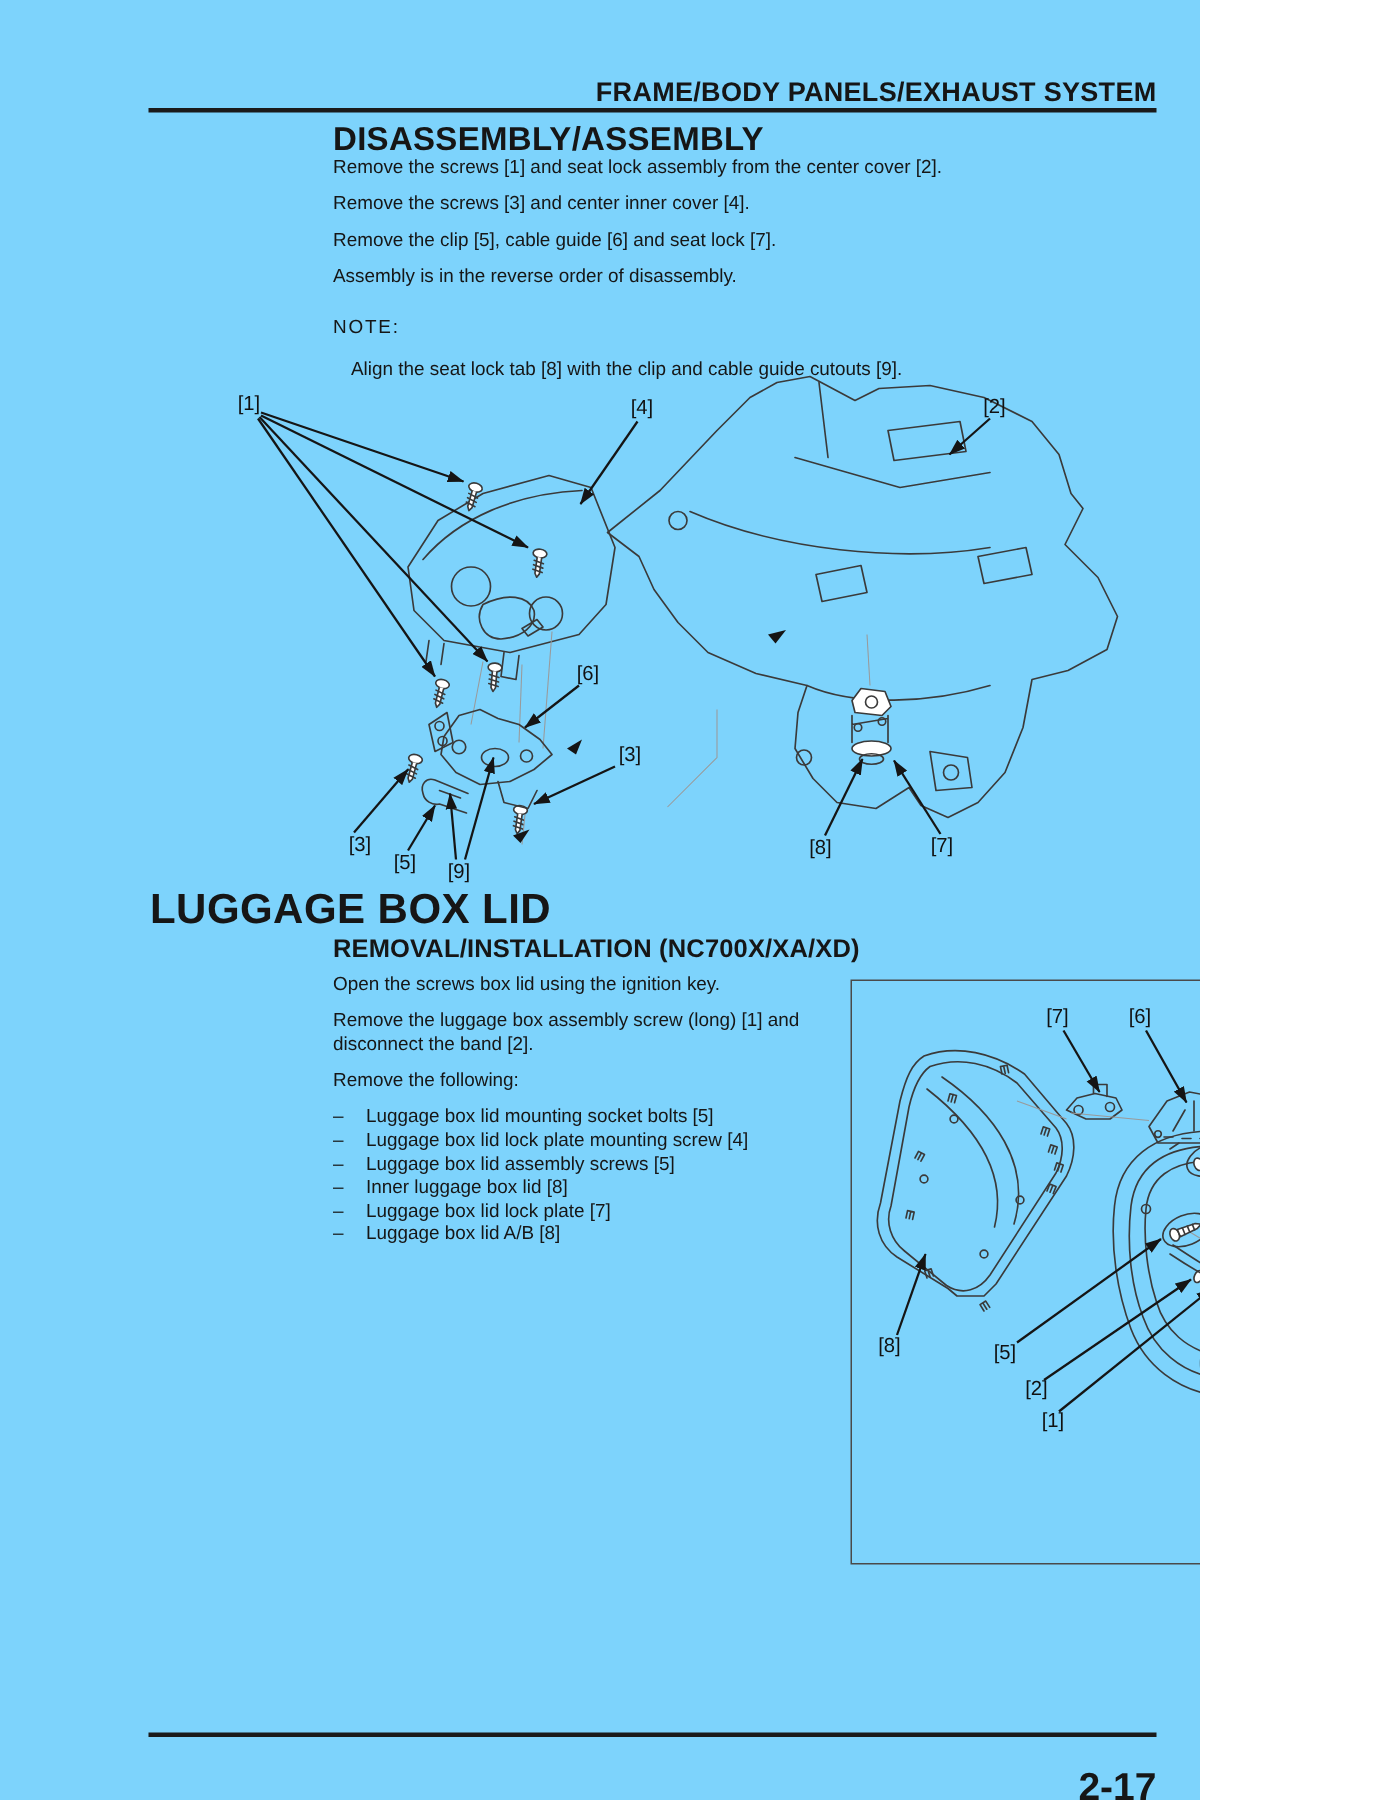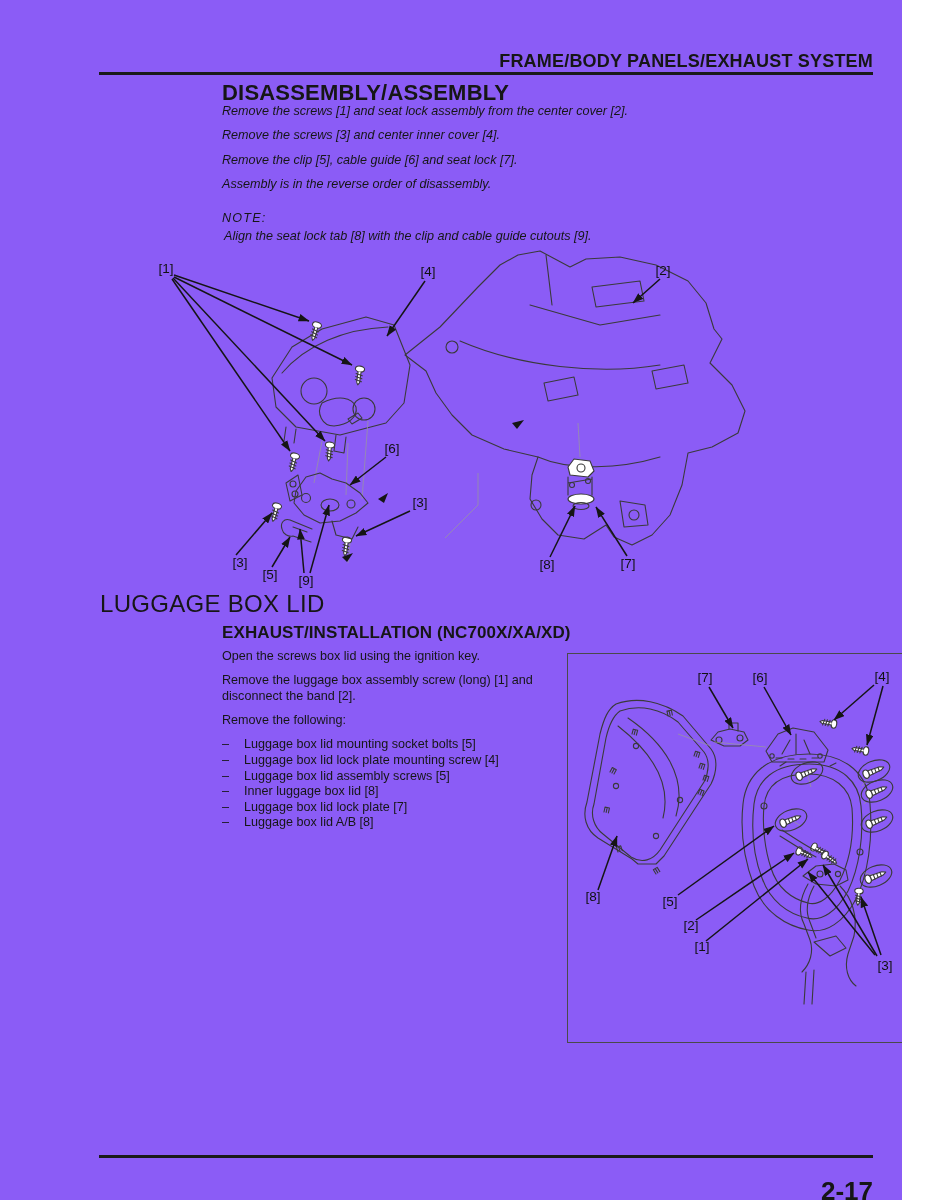--- a/index.html
+++ b/index.html
@@ -1,32 +1,32 @@
 <!DOCTYPE html>
 <html><head>
 <meta charset="utf-8">
 <style>
   html,body{margin:0;padding:0;background:#ffffff;}
   .page{
-    position:relative;width:902px;height:1200px;background:#8b5cf6;
+    position:relative;width:800px;height:1200px;background:#7dd3fc;
     font-family:"Liberation Sans",sans-serif;color:#161616;overflow:hidden;
   }
   .hdr-title{
     position:absolute;top:51px;right:29px;
     font-size:18px;font-weight:bold;letter-spacing:.2px;white-space:nowrap;
   }
   .rule-top{position:absolute;left:99px;right:29px;top:72px;height:3px;background:#1a1a1a;}
   .rule-bottom{position:absolute;left:99px;right:29px;top:1155px;height:2.5px;background:#1a1a1a;}
   .pagenum{position:absolute;top:1160px;right:29px;font-size:26px;font-weight:bold;margin-top:16px;}
   .s1-heading{position:absolute;left:222px;top:80px;font-size:22px;font-weight:bold;letter-spacing:.2px;}
-  .s1-body{position:absolute;left:222px;top:104px;width:640px;font-size:12.6px;line-height:1.22;font-style:italic;}
+  .s1-body{position:absolute;left:222px;top:104px;width:640px;font-size:12.6px;line-height:1.22;}
   .s1-body p{margin:0 0 9px 0;}
   .s1-body p.note-label{margin:19px 0 2px 0;letter-spacing:1.2px;}
-  .s1-body p.note-text{margin:2px;}
-  .s2-title{position:absolute;left:100px;top:590px;font-size:24px;font-weight:normal;letter-spacing:.3px;}
+  .s1-body p.note-text{margin:12px;}
+  .s2-title{position:absolute;left:100px;top:590px;font-size:28px;font-weight:bold;letter-spacing:.3px;}
   .s2-heading{position:absolute;left:222px;top:623px;font-size:17px;font-weight:bold;letter-spacing:.1px;}
   .s2-body{position:absolute;left:222px;top:649px;width:352px;font-size:12.6px;line-height:1.22;}
   .s2-body p{margin:0 0 9px 0;}
   .s2-list{list-style:none;margin:3px 0 0 0;padding:0;}
   .s2-list li{display:flex;line-height:15.6px;}
   .s2-list .dash{width:22px;flex:none;}
   .fig{position:absolute;}
   .fig svg{display:block;}
   .fig2-frame{border:1.2px solid #4a4a4a;}
   .art{stroke:#3a3a3a;fill:none;stroke-width:1.1;stroke-linejoin:round;stroke-linecap:round;}
@@ -163,21 +163,21 @@
         <text class="cl" x="140" y="324">[3]</text>
         <text class="cl" x="170" y="336">[5]</text>
         <text class="cl" x="206" y="342">[9]</text>
         <text class="cl" x="447" y="326">[8]</text>
         <text class="cl" x="528" y="325">[7]</text>
       </g>
     </svg>
   </div>
 
   <div class="s2-title">LUGGAGE BOX LID</div>
-  <div class="s2-heading">EXHAUST/INSTALLATION (NC700X/XA/XD)</div>
+  <div class="s2-heading">REMOVAL/INSTALLATION (NC700X/XA/XD)</div>
 
   <div class="s2-body">
     <p>Open the screws box lid using the ignition key.</p>
     <p>Remove the luggage box assembly screw (long) [1] and disconnect the band [2].</p>
     <p>Remove the following:</p>
     <ul class="s2-list">
       <li>
           <span class="dash">–</span>
           <span>Luggage box lid mounting socket bolts [5]</span>
         </li>

